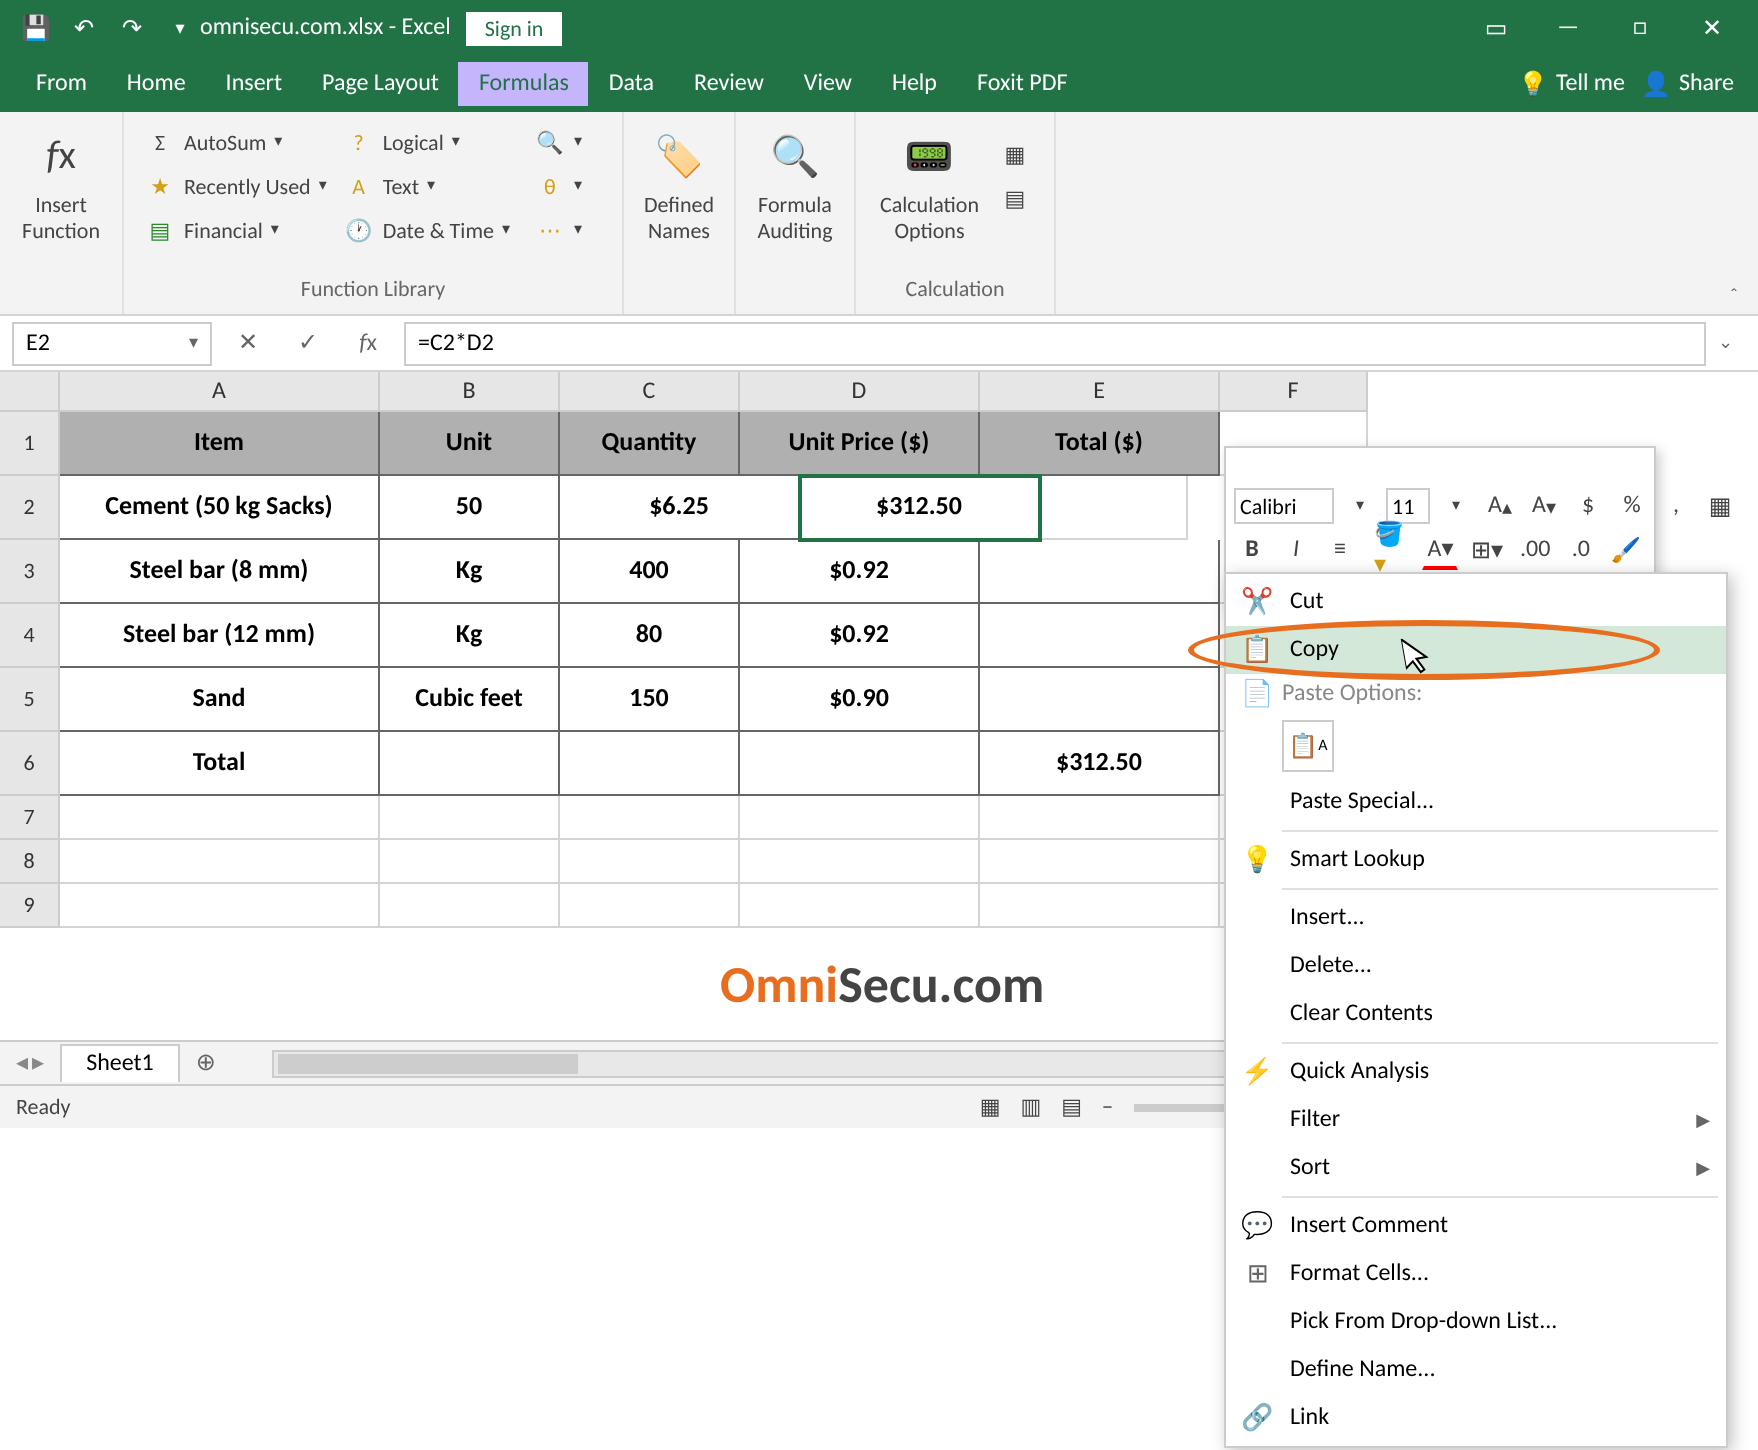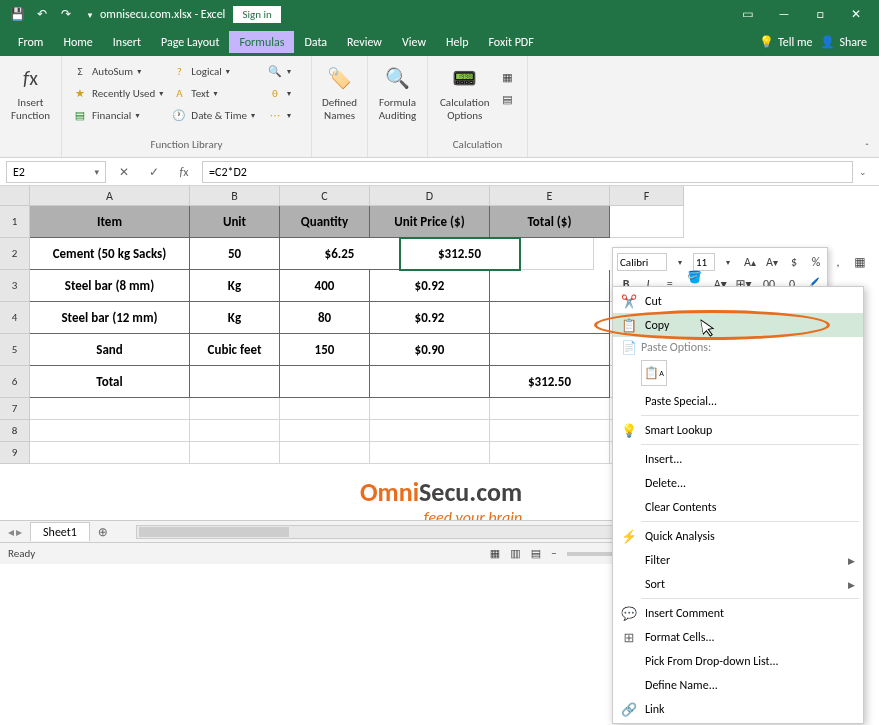--- a/index.html
+++ b/index.html
@@ -68,21 +68,21 @@
 .hscroll { flex: 1; margin-left: 20px; height: 14px; background: #e8e8e8; border: 1px solid #ccc; position: relative; }
 .hscroll-thumb { position: absolute; left: 2px; width: 150px; height: 10px; top: 1px; background: #cdcdcd; }
 
 
 .status-bar { position: absolute; left: 0; top: 542px; width: 690px; height: 22px; background: #f3f3f3; border-top: 1px solid #ccc; display: flex; align-items: center; font-size: 11px; padding: 0 8px; color: #444;}
 .status-right { margin-left: auto; display: flex; align-items: center; gap: 10px; }
 .zoom-slider { width: 100px; height: 4px; background: #ccc; position: relative; }
 .zoom-thumb { width: 8px; height: 12px; background: #888; position: absolute; left: 46px; top: -4px; }
 
 
-.mini-toolbar { position: absolute; left: 612px; top: 223px; width: 216px; background: #fff; border: 1px solid #ccc; box-shadow: 2px 2px 6px rgba(0,0,0,0.2); padding: 3px 4px; font-size: 12px; margin-top: 24px; }
+.mini-toolbar { position: absolute; left: 612px; top: 223px; width: 216px; background: #fff; border: 1px solid #ccc; box-shadow: 2px 2px 6px rgba(0,0,0,0.2); padding: 18px 4px; font-size: 12px; }
 .mt-row { display: flex; align-items: center; gap: 4px; height: 22px; }
 .mt-btn { height: 20px; min-width: 18px; display: flex; align-items: center; justify-content: center; cursor: pointer; padding: 0 3px; border: 1px solid transparent; font-size: 12px; color: #444;}
 .mt-input { border: 1px solid #ccc; height: 18px; font-size: 11px; padding: 0 2px; }
 .font-name { width: 50px; } .font-size { width: 22px; }
 
 
 .context-menu { position: absolute; left: 612px; top: 286px; width: 252px; background: #fff; border: 1px solid #ccc; box-shadow: 2px 2px 8px rgba(0,0,0,0.25); font-size: 12px; padding: 2px 0; }
 .cm-item { display: flex; align-items: center; height: 24px; padding: 0 8px 0 4px; cursor: pointer; position: relative;}
 .cm-item:hover, .cm-item.hover { background: #d4e8d9; }
 .cm-icon { width: 24px; display: flex; align-items: center; justify-content: center; color: #666; font-size: 13px; }
@@ -340,21 +340,20 @@
     <div class="cell blank-cell col-B"></div>
     <div class="cell blank-cell col-C"></div>
     <div class="cell blank-cell col-D"></div>
     <div class="cell blank-cell col-E"></div>
     <div class="cell blank-cell col-F"></div>
   </div>
 </div>
 
 <div class="watermark">
   <span>Omni</span><span class="secu">Secu.com</span>
-  <span class="sub">feed your brain</span>
 </div>
 
 <div class="sheet-tabs">
   <div class="sheet-nav">
     <span>◂</span>
     <span>▸</span>
   </div>
   <div class="sheet-tab">Sheet1</div>
   <div class="sheet-add">⊕</div>
   <div class="hscroll">

